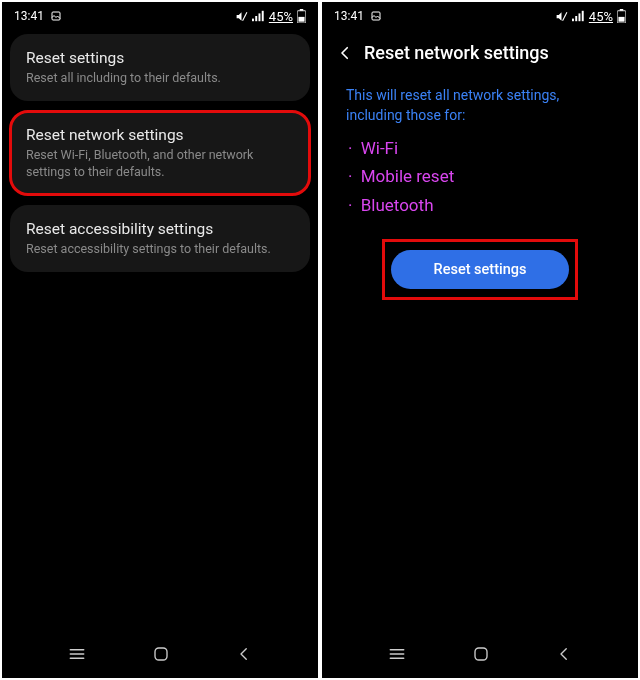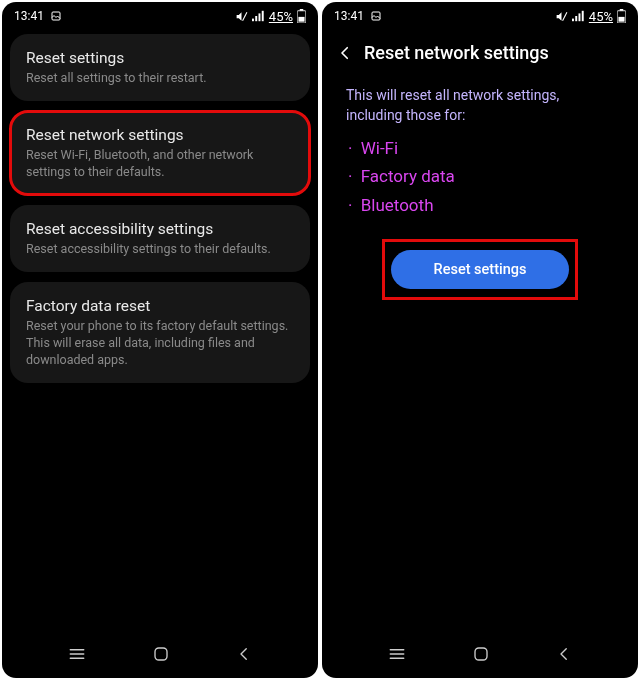--- a/index.html
+++ b/index.html
@@ -13,21 +13,21 @@
     padding: 2px;
   }
   .phone {
     width: 316px;
     height: 676px;
     background: #000;
     position: relative;
     overflow: hidden;
     display: flex;
     flex-direction: column;
-    border-radius: 14px;
+    border-radius: 0;
   }
   .statusbar {
     height: 28px;
     display: flex;
     align-items: center;
     justify-content: space-between;
     padding: 0 12px;
     font-size: 12px;
     color: #fff;
   }
@@ -63,21 +63,21 @@
     content:""; position:absolute; width:18px; height:18px; border-radius:50%;
     background:#bdbdbd; top:2px; left:2px;
   }
   .navbar {
     height: 42px;
     display:flex; align-items:center; justify-content:space-evenly;
     padding-bottom:6px;
   }
   .navbtn { color:#ccc; }
   
-  .body-text { color:#c4b5fd; font-size:14px; padding: 4px 20px 6px 20px; line-height:1.45;}
+  .body-text { color:#3b82f6; font-size:14px; padding: 4px 20px 6px 20px; line-height:1.45;}
   .bullets { padding: 2px 20px 20px 34px; }
   .bullets li { color:#d946ef; font-size:17px; list-style: none; line-height:1.7;}
   .bullets li::before{ content:"· "; margin-left:-12px; padding-right:4px;}
   .btn-wrap {
     margin: 2px auto 0 auto;
     width: 190px;
     padding: 8px 6px;
     outline: 3px solid #e30b0b;
   }
   .pill-btn{
@@ -129,33 +129,29 @@
             <rect x="1.5" y="9" width="7" height="5.5"></rect>
           </svg>
       </span>
     </div>
   </div>
 
 
   <div class="content">
     <div class="card">
       <div class="card-title">Reset settings</div>
-      <div class="card-sub">Reset all settings to their restart.</div>
+      <div class="card-sub">Reset all including to their defaults.</div>
     </div>
     <div class="card highlight">
       <div class="card-title">Reset network settings</div>
       <div class="card-sub">Reset Wi-Fi, Bluetooth, and other network settings to their defaults.</div>
     </div>
     <div class="card">
       <div class="card-title">Reset accessibility settings</div>
       <div class="card-sub">Reset accessibility settings to their defaults.</div>
-    </div>
-    <div class="card">
-      <div class="card-title">Factory data reset</div>
-      <div class="card-sub">Reset your phone to its factory default settings. This will erase all data, including files and downloaded apps.</div>
     </div>
   </div>
 
   <div class="navbar">
     <span class="navbtn">
       <svg width="20" height="16" viewBox="0 0 24 16" stroke="#ccc" stroke-width="1.8" stroke-linecap="round">
           <line x1="4" y1="3" x2="20" y2="3"></line>
           <line x1="4" y1="8" x2="20" y2="8"></line>
           <line x1="4" y1="13" x2="20" y2="13"></line>
         </svg>
@@ -216,21 +212,21 @@
           <polyline points="15 5 8 12 15 19"></polyline>
         </svg>
     </span>
     <h1>Reset network settings</h1>
   </div>
 
   <div class="content">
     <p class="body-text">This will reset all network settings, including those for:</p>
     <ul class="bullets">
       <li>Wi-Fi</li>
-      <li>Factory data</li>
+      <li>Mobile reset</li>
       <li>Bluetooth</li>
     </ul>
     <div class="btn-wrap">
       <div class="pill-btn">Reset settings</div>
     </div>
   </div>
 
   <div class="navbar">
     <span class="navbtn">
       <svg width="20" height="16" viewBox="0 0 24 16" stroke="#ccc" stroke-width="1.8" stroke-linecap="round">

